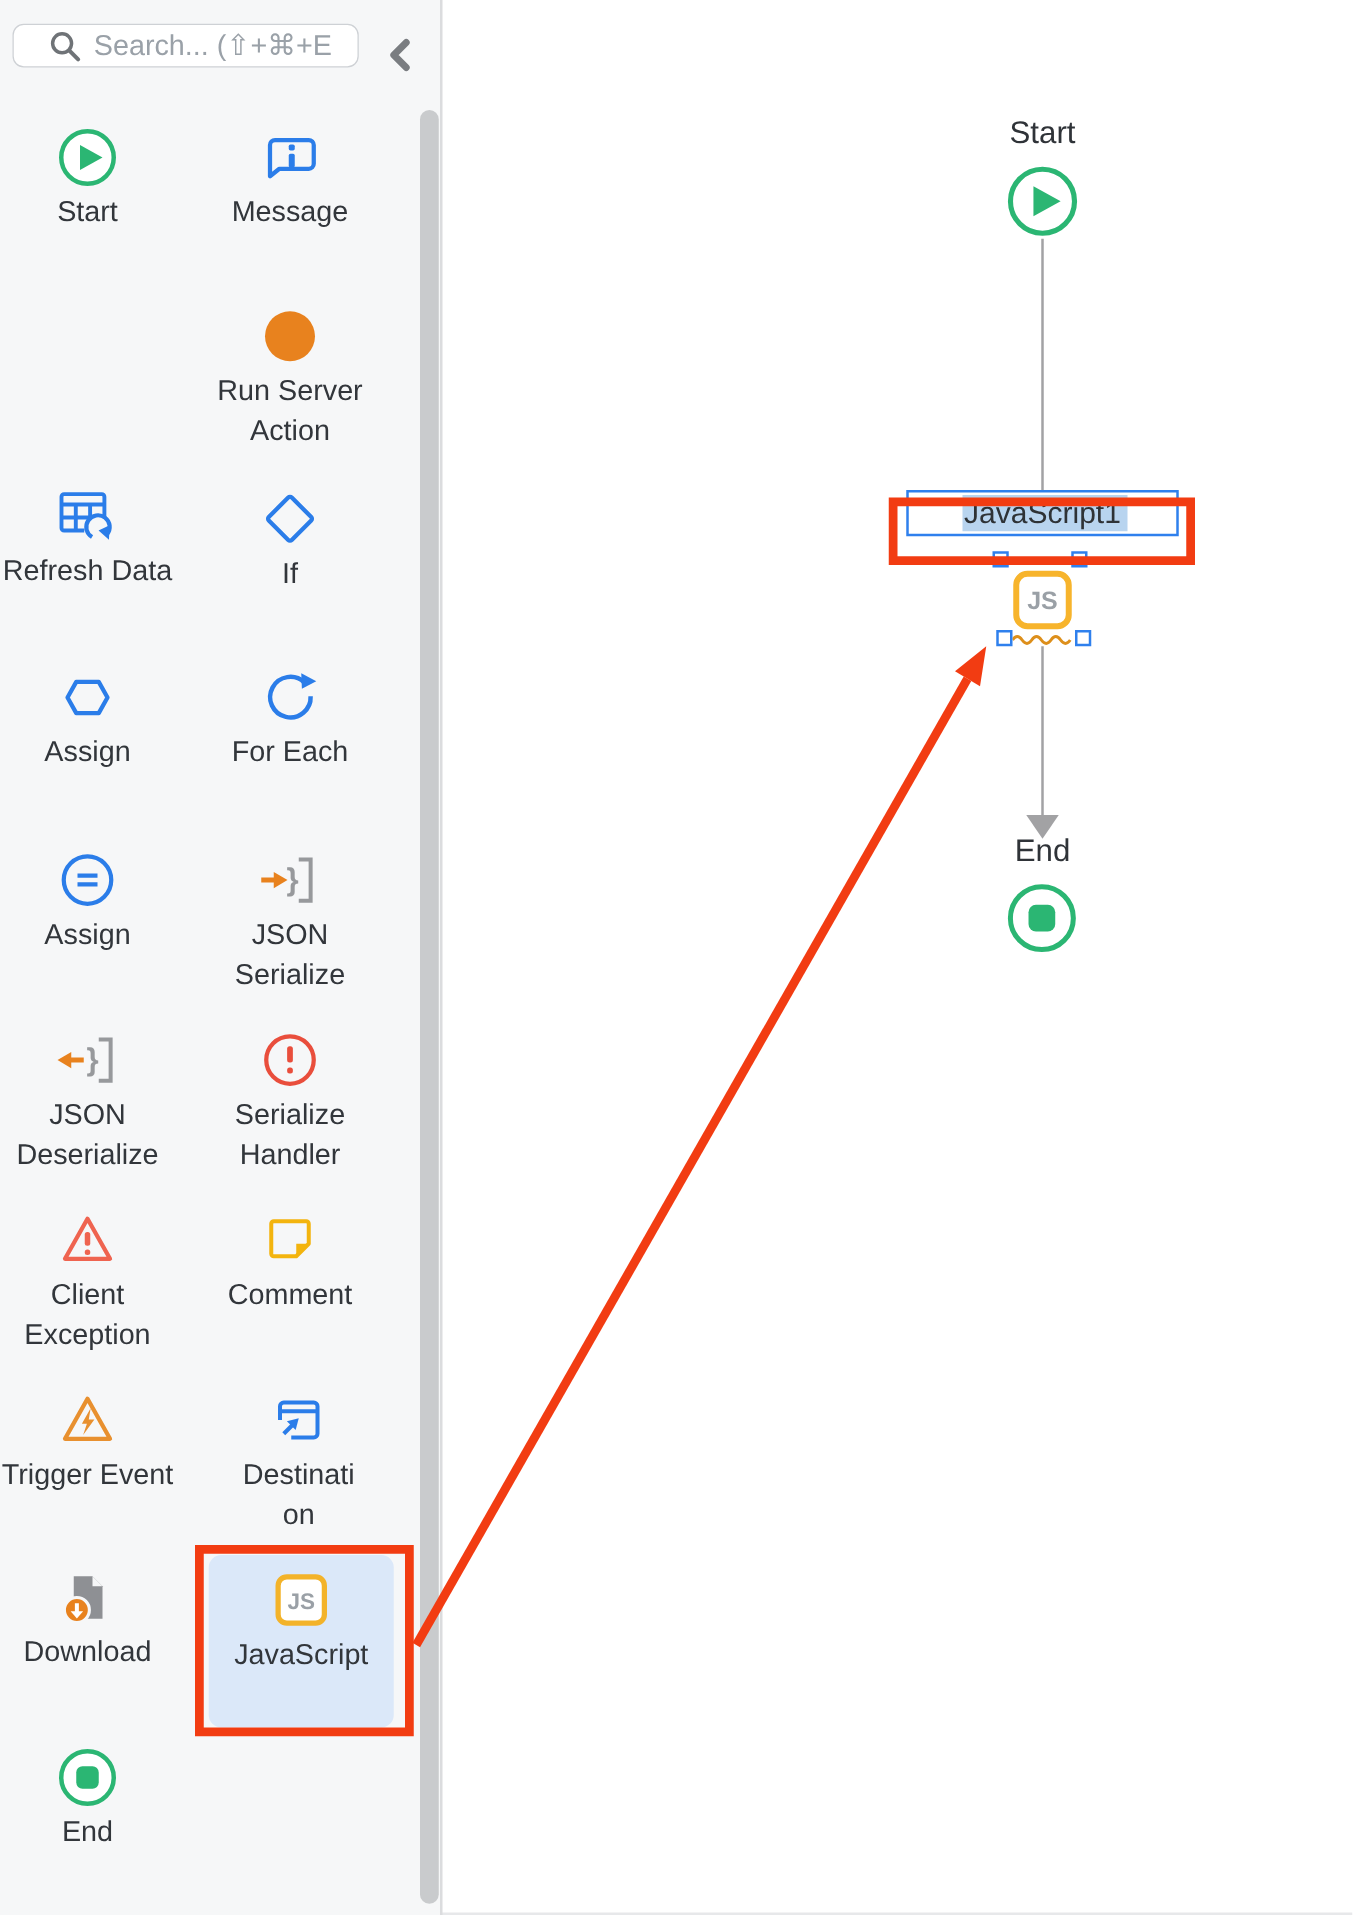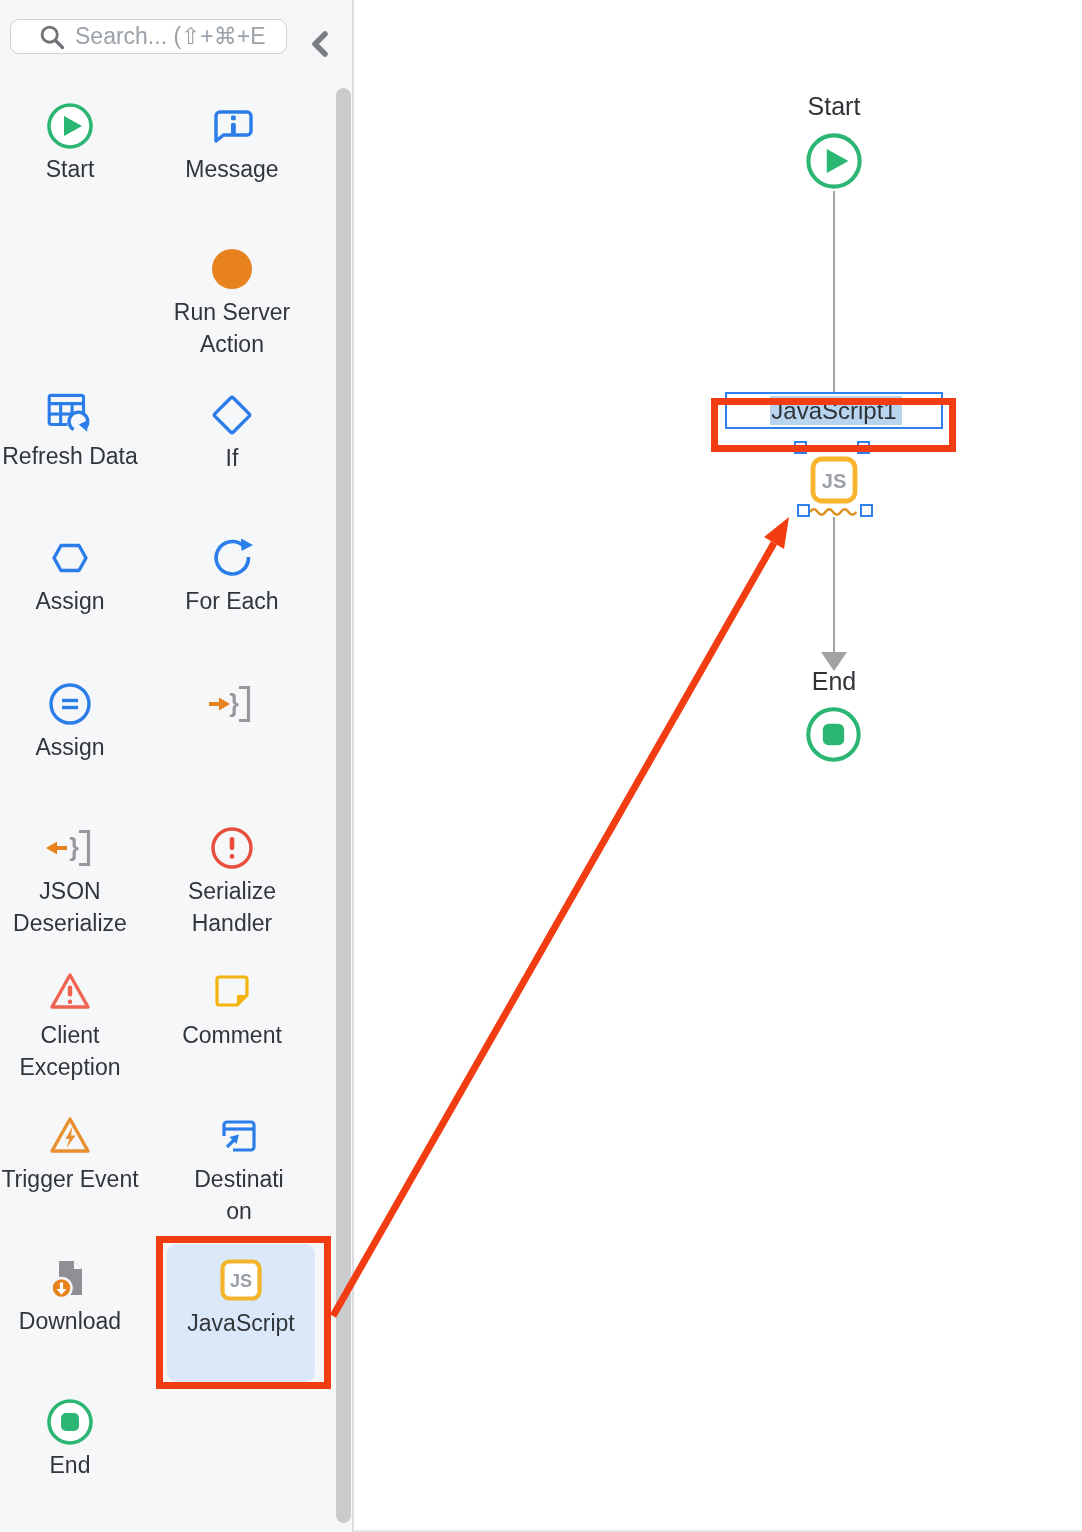--- a/index.html
+++ b/index.html
@@ -167,20 +167,21 @@
 
     <div class="tb-item col2" style="top:677px">
       <div class="ic">
         <svg width="52" height="48" viewBox="0 0 52 48">
           <path d="M33 7.5 h9.5 V40.5 H33" fill="none" stroke="#97999c" stroke-width="3.2"></path>
           <text x="28" y="32" text-anchor="middle" font-size="25" font-weight="bold" fill="#97999c">}</text>
           <line x1="3" y1="24" x2="14" y2="24" stroke="#e8821e" stroke-width="4"></line>
           <polygon points="24,24 13,17.5 13,30.5" fill="#e8821e"></polygon>
         </svg>
       </div>
+      <div class="tb-label">JSON Serialize</div>
     </div>
 
     <div class="tb-item col1" style="top:821px">
       <div class="ic">
         <svg width="52" height="48" viewBox="0 0 52 48">
           <path d="M35 7.5 h9.5 V40.5 H35" fill="none" stroke="#97999c" stroke-width="3.2"></path>
           <text x="30" y="32" text-anchor="middle" font-size="25" font-weight="bold" fill="#97999c">}</text>
           <polygon points="2,24 13,17.5 13,30.5" fill="#e8821e"></polygon>
           <line x1="12" y1="24" x2="23" y2="24" stroke="#e8821e" stroke-width="4"></line>
         </svg>

